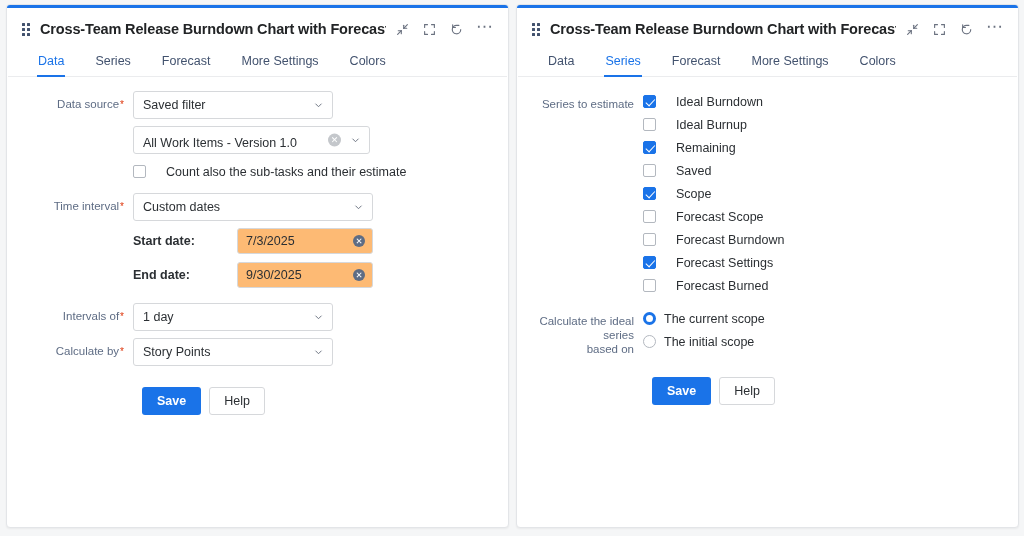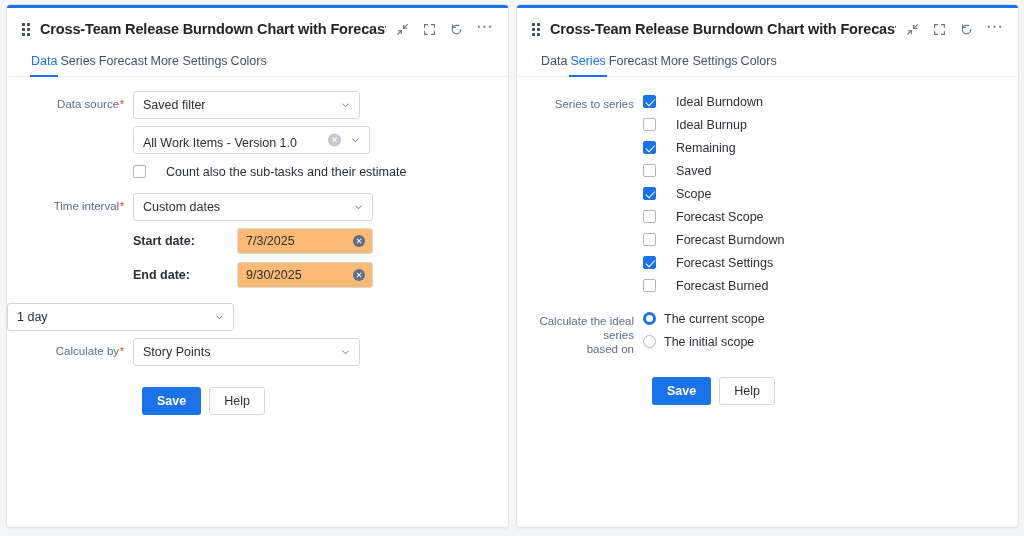--- a/index.html
+++ b/index.html
@@ -89,22 +89,22 @@
     color: #6b7280;
     letter-spacing: 1px;
     cursor: pointer;
     padding-bottom: 5px;
   }
 
   
   .tabs {
     display: flex;
     align-items: flex-end;
-    gap: 1px;
-    padding: 7px 14px 0 22px;
+    gap: 29px;
+    padding: 7px 14px 0 29px;
     border-bottom: 1px solid #ebecee;
     margin: 0 1px;
   }
   .tab {
     font-size: 12.5px;
     color: #42526e;
     padding: 3px 1px 7px 1px;
     cursor: pointer;
     border-bottom: 2px solid transparent;
     margin-bottom: -1px;
@@ -152,21 +152,21 @@
     color: #2b2f33;
     cursor: pointer;
   }
   .select .chev {
     position: absolute;
     right: 8px; top: 50%;
     transform: translateY(-50%);
     color: #6b7280;
     display: flex;
   }
-  .select.w200 { width: 227px; }
+  .select.w200 { width: 200px; }
   .select.w240 { width: 240px; }
 
   .clearable {
     position: relative;
     height: 28px;
     border: 1px solid #d6d8db;
     border-radius: 3px;
     background: #fff;
     display: flex;
     align-items: center;
@@ -456,20 +456,21 @@
             <span class="datelabel">End date:</span>
             <div class="dateinput">
               <span>9/30/2025</span>
               <span class="clr">✕</span>
             </div>
           </div>
         </div>
       </div>
 
       <div class="row tight">
+        <div class="flabel"><span>Intervals of</span><span class="req">*</span></div>
         <div class="fcontrol">
           <div class="select w200">
             <span>1 day</span>
             <span class="chev">
               <svg width="11" height="11" viewBox="0 0 16 16" fill="none" stroke="currentColor" stroke-width="1.4" stroke-linecap="round">
                   <path d="M4 6.5 L8 10.5 L12 6.5"></path>
                 </svg>
             </span>
           </div>
         </div>
@@ -545,21 +546,21 @@
       <div class="tab">Data</div>
       <div class="tab active">Series</div>
       <div class="tab">Forecast</div>
       <div class="tab">More Settings</div>
       <div class="tab">Colors</div>
     </div>
 
     <div class="form">
 
       <div class="row">
-        <div class="flabel">Series to series</div>
+        <div class="flabel">Series to estimate</div>
         <div class="fcontrol">
 
           <div class="cbrow">
             <span class="cbox checked"></span>
             <span class="cblabel">Ideal Burndown</span>
           </div>
           <div class="cbrow">
             <span class="cbox"></span>
             <span class="cblabel">Ideal Burnup</span>
           </div>

